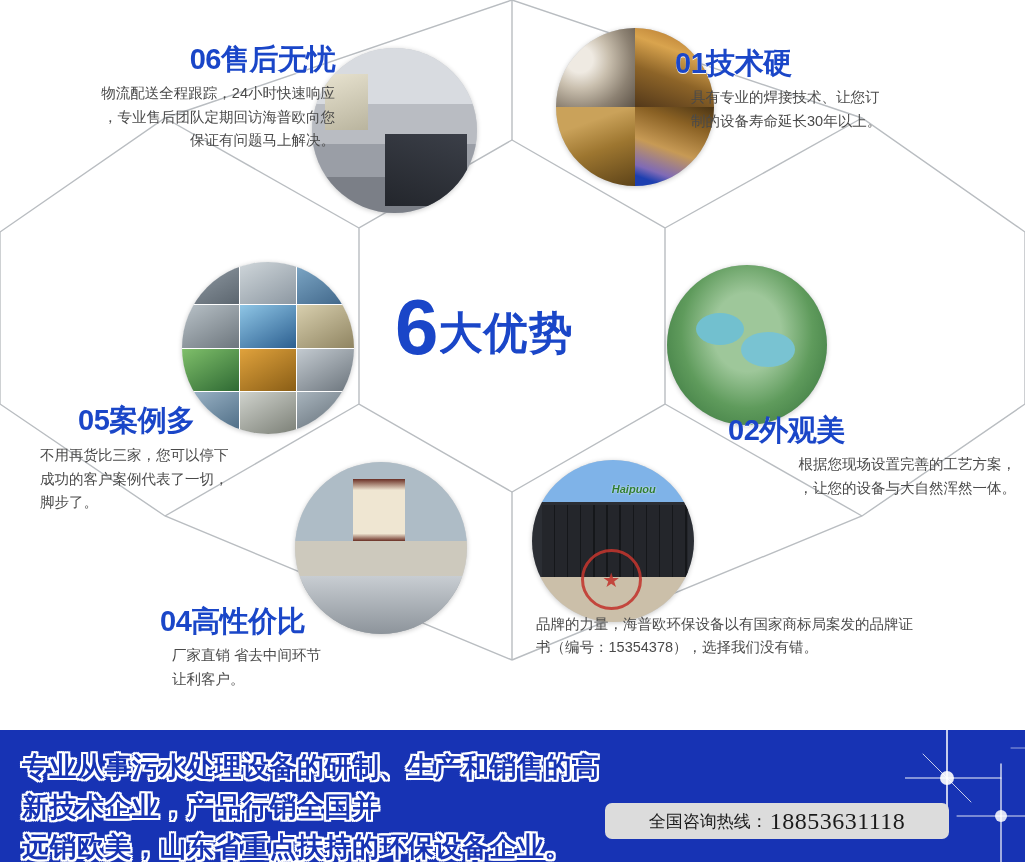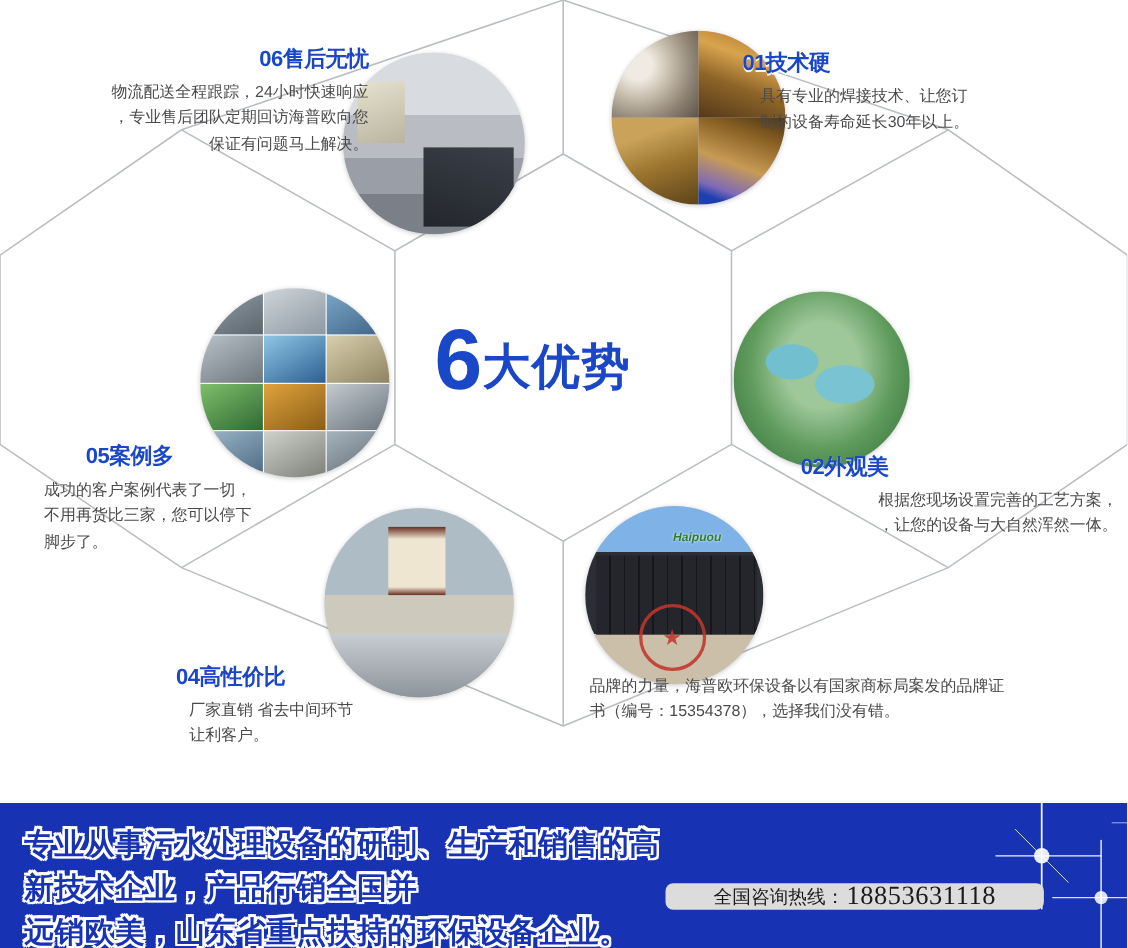--- a/index.html
+++ b/index.html
@@ -77,21 +77,21 @@
   .seal{position:absolute;width:34%;height:34%;left:30%;top:55%;border-radius:50%;
       border:3px solid #c2362e;color:#c2362e;opacity:.88;}
   .seal .star{position:absolute;left:50%;top:50%;transform:translate(-50%,-50%);
       font-size:20px;line-height:1;color:#c2362e;}
   .wm{position:absolute;left:40%;top:14%;font-size:11px;font-weight:bold;color:#2e7d32;
       font-style:italic;text-shadow:0 0 2px #fff;padding-left:15px;}
 
   
   .blk{position:absolute;}
   .hd{
-    color:#1a46c8;font-weight:bold;font-size:20px;line-height:1.05;
+    color:#1a46c8;font-weight:bold;font-size:29px;line-height:1.05;
     letter-spacing:-0.5px;white-space:nowrap;
     text-shadow:0 1px 0 rgba(255,255,255,.9);
   }
   .bd{color:#4a4a4a;font-size:14.5px;line-height:1.62;}
   .r{text-align:right;}
   .l{text-align:left;}
 
   
   #center-title{position:absolute;left:395px;top:288px;white-space:nowrap;}
   #center-title .six{color:#1a46c8;font-weight:bold;font-size:78px;line-height:1;vertical-align:-6px;}
@@ -105,21 +105,21 @@
     position:absolute;left:22px;top:18px;width:580px;
     color:#ffffff;font-weight:bold;font-size:27px;line-height:1.48;
     letter-spacing:0.5px;
     -webkit-text-stroke:0px;
     text-shadow:
       -2px -2px 0 #fff, 2px -2px 0 #fff, -2px 2px 0 #fff, 2px 2px 0 #fff,
       -2px 0 0 #fff, 2px 0 0 #fff, 0 -2px 0 #fff, 0 2px 0 #fff;
   }
   #footer .ftext span{color:#1733b4;}
   #hotline{
-    position:absolute;left:605px;top:803px;width:344px;height:24px;
+    position:absolute;left:605px;top:803px;width:344px;height:36px;
     background:#dcdcdc;border-radius:7px;
     display:flex;align-items:center;justify-content:center;
     color:#1a1a1a;font-size:17px;white-space:nowrap;
     font-family:"Liberation Serif","DejaVu Serif",serif;
   }
   #hotline .num{font-size:24px;letter-spacing:.5px;margin-left:2px;}
 </style>
 </head>
 <body>
 
@@ -210,22 +210,22 @@
     <div class="hd">01技术硬</div>
     <div class="bd" style="margin-top:8px;margin-left:16px;">
       <div>具有专业的焊接技术、让您订</div>
       <div>制的设备寿命延长30年以上。</div>
     </div>
   </div>
 
   <div class="blk l" style="left:40px;top:405px;width:300px;">
     <div class="hd" style="margin-left:38px;">05案例多</div>
     <div class="bd" style="margin-top:9px;">
+      <div>不用再货比三家，您可以停下</div>
       <div>成功的客户案例代表了一切，</div>
-      <div>不用再货比三家，您可以停下</div>
       <div>脚步了。</div>
     </div>
   </div>
 
   <div class="blk l" style="left:728px;top:415px;width:300px;">
     <div class="hd">02外观美</div>
     <div class="bd r" style="margin-top:8px;width:288px;">
       <div>根据您现场设置完善的工艺方案，</div>
       <div>，让您的设备与大自然浑然一体。</div>
     </div>

